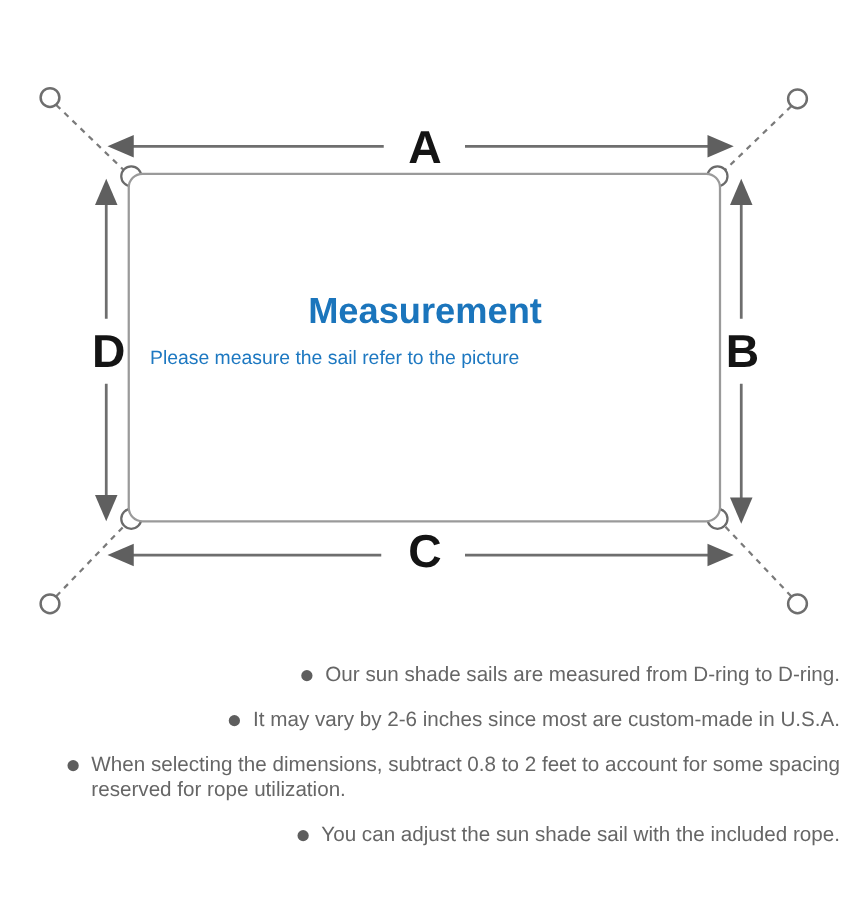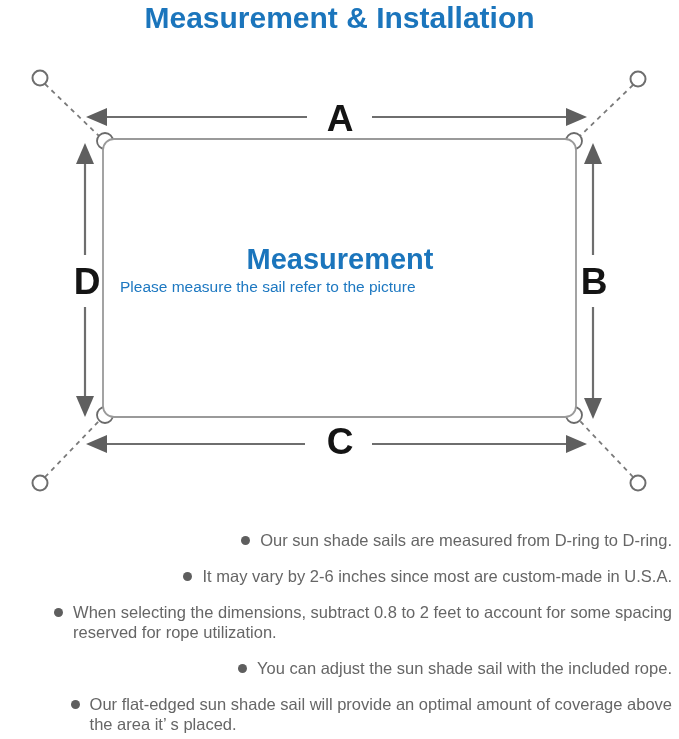--- a/index.html
+++ b/index.html
@@ -22,21 +22,21 @@
     position:absolute;
     font-size:37px;font-weight:700;color:#141414;
     transform:translate(-50%,-50%);
     line-height:1;
   }
   .dim-label-a{left:340px;top:118px;}
   .dim-label-b{left:594px;top:281px;}
   .dim-label-c{left:340px;top:441px;}
   .dim-label-d{left:87px;top:281px;}
   .center-title{
-    position:absolute;left:120px;top:243px;width:440px;
+    position:absolute;left:120px;top:233px;width:440px;
     text-align:center;
     font-size:29px;font-weight:700;color:#1b75bc;
   }
   .center-subtitle{
     position:absolute;left:120px;top:278px;width:440px;
     text-align:left;
     font-size:15.5px;font-weight:400;color:#1d78c1;
   }
   .notes{
     position:absolute;left:10px;top:530px;width:662px;
@@ -56,21 +56,20 @@
   .note-text{
     font-size:16.5px;line-height:20px;color:#666666;
     white-space:pre-line;
   }
 </style>
 </head>
 <body>
 
 <div class="page">
 
-  <div class="page-title">Measurement &amp; Installation</div>
 
   <svg class="diagram-svg" width="679" height="530" viewBox="0 0 679 530">
 
     <g stroke="#7a7a7a" stroke-width="1.8" stroke-dasharray="4.5 4.5">
       <line x1="45" y1="84" x2="100" y2="137"></line>
       <line x1="633" y1="85" x2="579" y2="137"></line>
       <line x1="45" y1="477" x2="100" y2="420"></line>
       <line x1="633" y1="477" x2="579" y2="420"></line>
     </g>
 
@@ -135,20 +134,15 @@
     </li>
     <li class="note-item">
       <span class="bullet"></span>
       <span class="note-text">When selecting the dimensions, subtract 0.8 to 2 feet to account for some spacing
 reserved for rope utilization.</span>
     </li>
     <li class="note-item">
       <span class="bullet"></span>
       <span class="note-text">You can adjust the sun shade sail with the included rope.</span>
     </li>
-    <li class="note-item">
-      <span class="bullet"></span>
-      <span class="note-text">Our flat-edged sun shade sail will provide an optimal amount of coverage above
-the area it’ s placed.</span>
-    </li>
   </ul>
 
 </div>
 
 </body></html>

